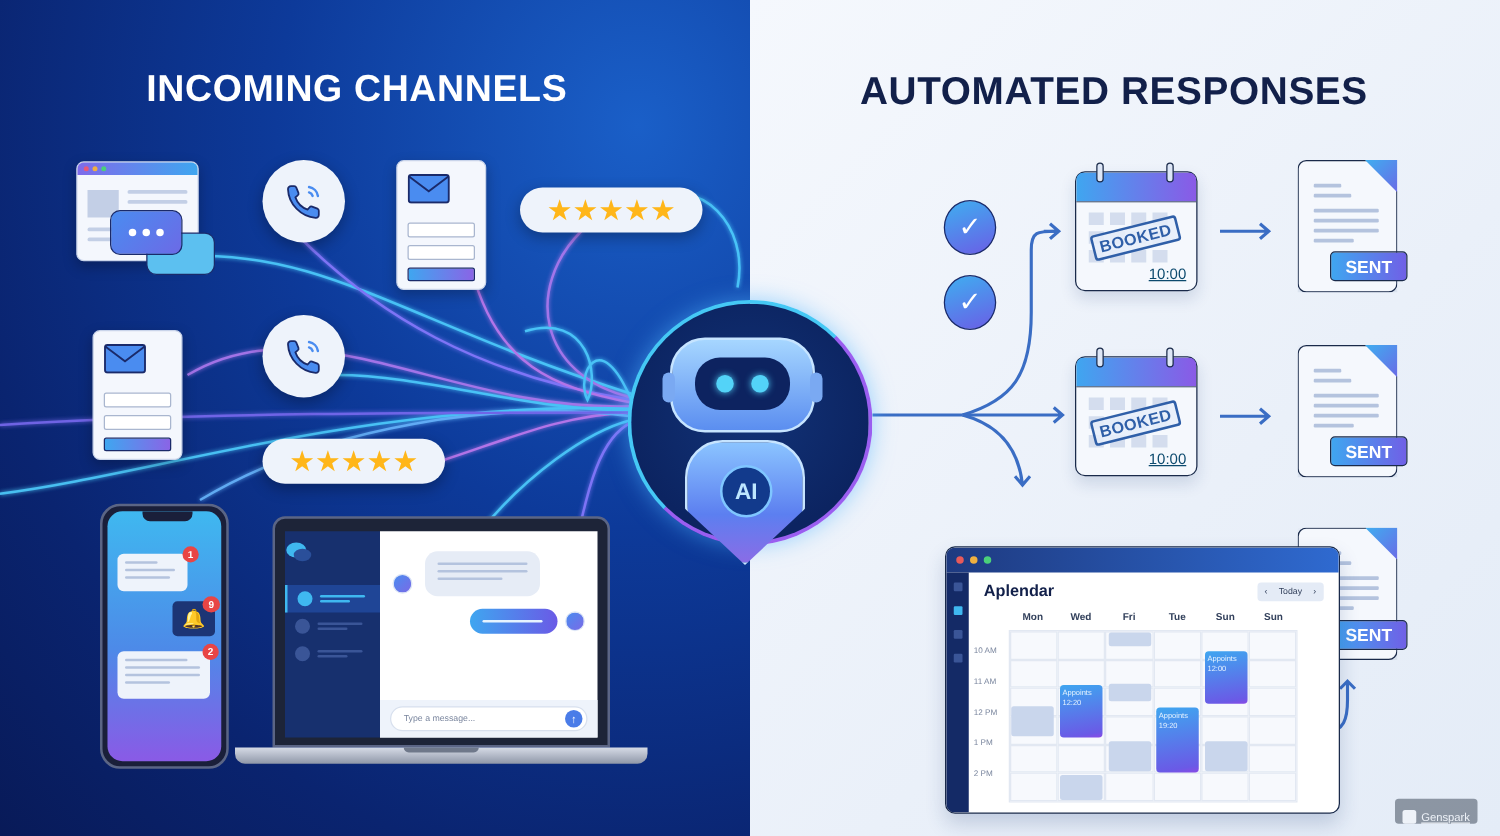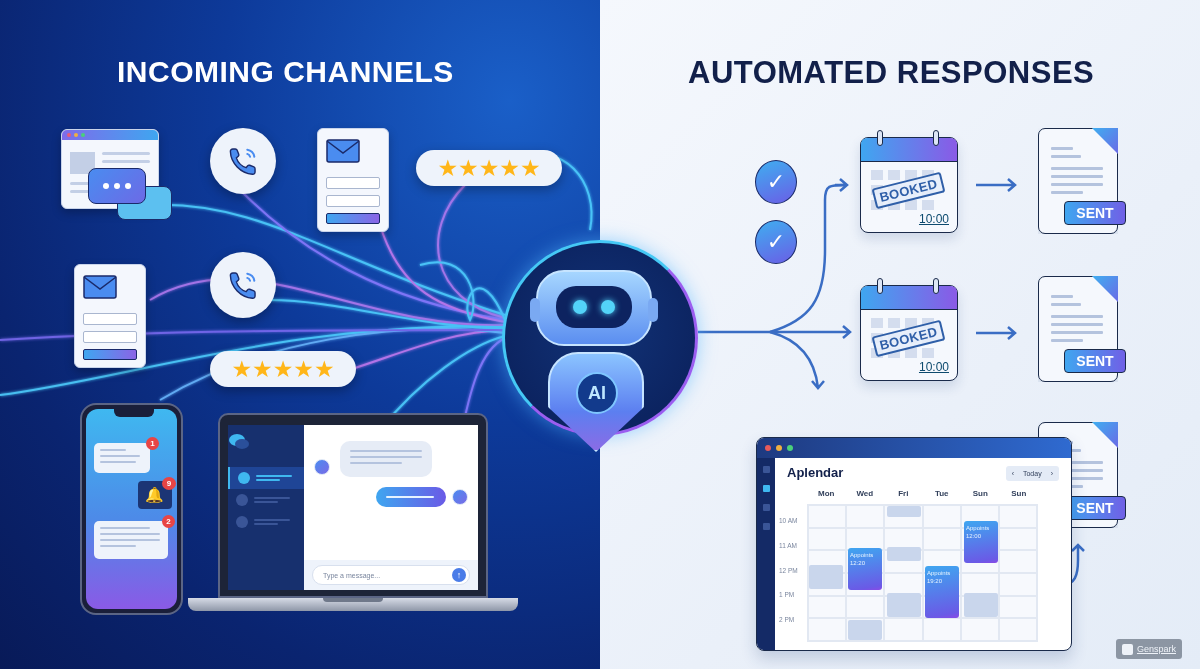--- a/index.html
+++ b/index.html
@@ -99,21 +99,21 @@
   .app-side i.act { background: #3fb8f0; }
   .app-title { position: absolute; left: 30px; top: 27px; font-weight: 700; font-size: 13px; color: #12204a; }
   .app-nav { position: absolute; right: 12px; top: 28px; height: 15px; background: #e4ebf6; border-radius: 3px; font-size: 7px; color: #33415c; display: flex; align-items: center; gap: 9px; padding: 0 6px; }
   .days { position: absolute; left: 50px; top: 51px; display: grid; grid-template-columns: repeat(6, 38.5px); font-size: 8px; font-weight: 700; color: #33415c; text-align: center; }
   .hours { position: absolute; left: 22px; font-size: 6.5px; color: #7a869e; }
   .cgrid { position: absolute; left: 50px; top: 66px; width: 231px; height: 138px; display: grid; grid-template-columns: repeat(6,1fr); grid-template-rows: repeat(6,1fr); border: 1px solid #e2e8f2; }
   .cgrid div { border: 0.5px solid #e2e8f2; background: #f7f9fd; }
   .blk { position: absolute; background: #c9d6ec; border-radius: 2px; }
   .appt { position: absolute; background: linear-gradient(170deg,#3fa6f0,#6a5ae6 90%, #8a4ae6); border-radius: 3px; color: #e6f3ff; font-size: 6px; padding: 3px 2px; line-height: 8px; }
 
-  .watermark { position: absolute; right: 18px; bottom: 10px; height: 20px; background: rgba(110,120,135,.75); border-radius: 3px; color: #eef2f8; font-size: 9px; display: flex; align-items: center; gap: 4px; padding: 0 6px; text-decoration: underline; }
+  .watermark { position: absolute; right: 18px; bottom: 10px; height: 20px; background: rgba(110,120,135,.75); border-radius: 3px; color: #eef2f8; font-size: 9px; display: flex; align-items: flex-end; gap: 4px; padding: 0 6px; text-decoration: underline; }
   .watermark .wm-ico { width: 11px; height: 11px; background: #eef2f8; border-radius: 2px; }
 </style>
 </head>
 <body>
 
 <div class="panel-left"></div>
 <div class="panel-right"></div>
 
 <svg class="flows" viewBox="0 0 1200 669">
   <defs>

